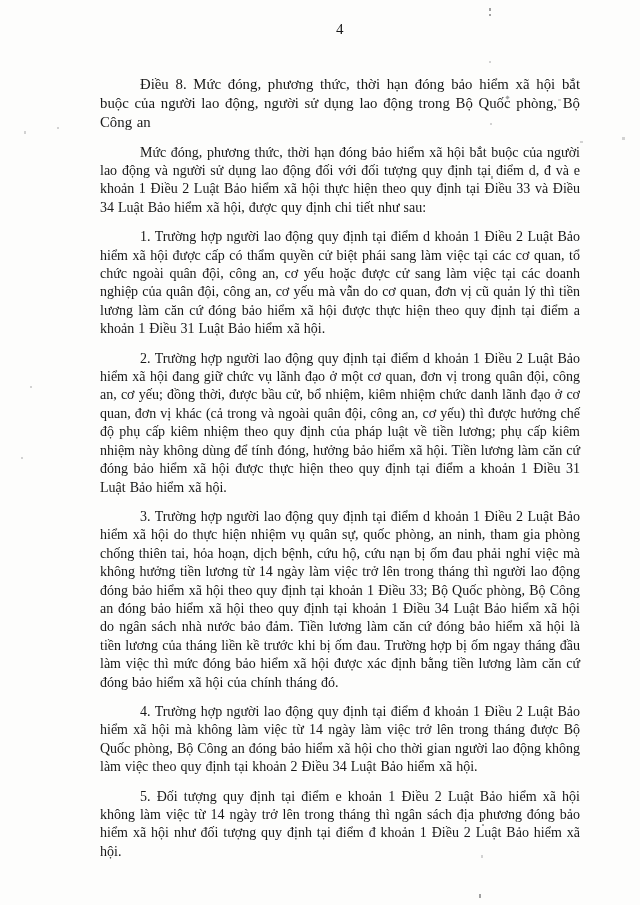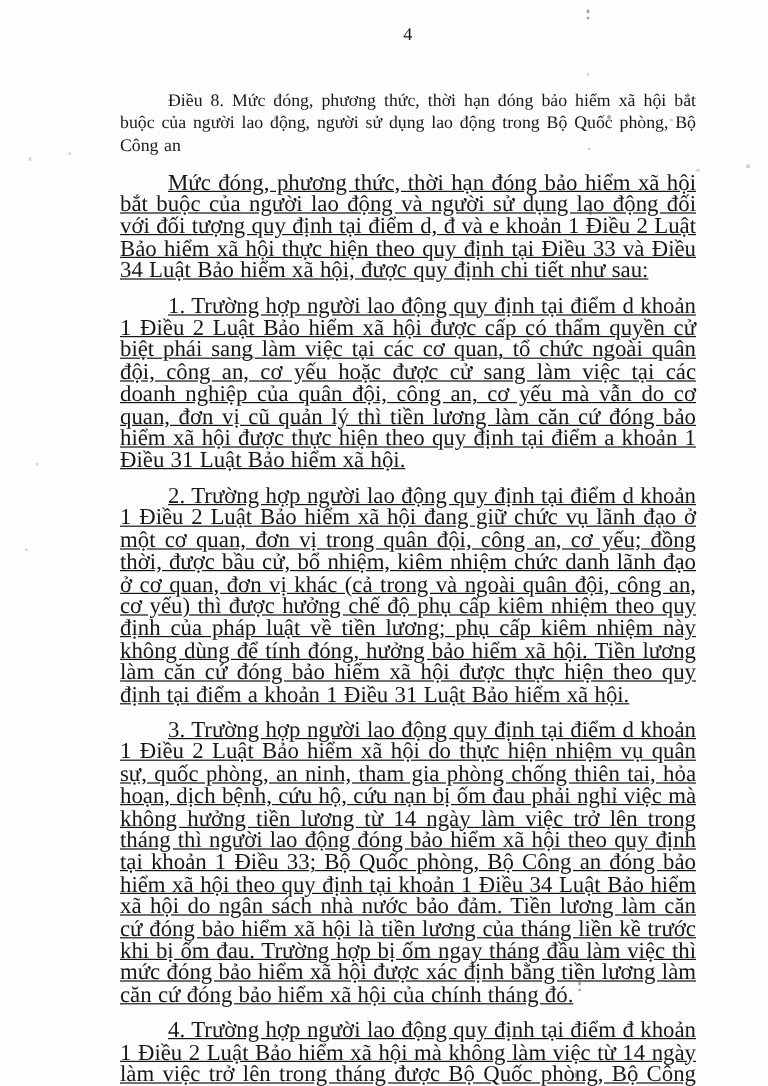--- a/index.html
+++ b/index.html
@@ -28,26 +28,25 @@
     margin: 36px 0 0 0;
     font-size: 14.8px;
     font-weight: normal;
     line-height: 19.2px;
     text-align: justify;
     text-indent: 40px;
     word-spacing: 1px;
   }
   .body-paragraph {
     margin: 11px 0 0 0;
-    font-size: 19px;
+    font-size: 14px;
     line-height: 18.4px;
     text-align: justify;
     text-indent: 40px;
     word-spacing: 0.5px;
-    text-decoration: underline;
   }
   
   .speck {
     position: absolute;
     background: #555;
     opacity: 0.55;
   }
   .speck.light { opacity: 0.25; }
   .s1 { left: 489px; top: 8px;  width: 2px; height: 3px; }
   .s2 { left: 489px; top: 14px; width: 2px; height: 2px; }
@@ -79,20 +78,21 @@
   <p class="body-paragraph">Mức đóng, phương thức, thời hạn đóng bảo hiểm xã hội bắt buộc của người lao động và người sử dụng lao động đối với đối tượng quy định tại điểm d, đ và e khoản 1 Điều 2 Luật Bảo hiểm xã hội thực hiện theo quy định tại Điều 33 và Điều 34 Luật Bảo hiểm xã hội, được quy định chi tiết như sau:</p>
 
   <p class="body-paragraph">1. Trường hợp người lao động quy định tại điểm d khoản 1 Điều 2 Luật Bảo hiểm xã hội được cấp có thẩm quyền cử biệt phái sang làm việc tại các cơ quan, tổ chức ngoài quân đội, công an, cơ yếu hoặc được cử sang làm việc tại các doanh nghiệp của quân đội, công an, cơ yếu mà vẫn do cơ quan, đơn vị cũ quản lý thì tiền lương làm căn cứ đóng bảo hiểm xã hội được thực hiện theo quy định tại điểm a khoản 1 Điều 31 Luật Bảo hiểm xã hội.</p>
 
   <p class="body-paragraph">2. Trường hợp người lao động quy định tại điểm d khoản 1 Điều 2 Luật Bảo hiểm xã hội đang giữ chức vụ lãnh đạo ở một cơ quan, đơn vị trong quân đội, công an, cơ yếu; đồng thời, được bầu cử, bổ nhiệm, kiêm nhiệm chức danh lãnh đạo ở cơ quan, đơn vị khác (cả trong và ngoài quân đội, công an, cơ yếu) thì được hưởng chế độ phụ cấp kiêm nhiệm theo quy định của pháp luật về tiền lương; phụ cấp kiêm nhiệm này không dùng để tính đóng, hưởng bảo hiểm xã hội. Tiền lương làm căn cứ đóng bảo hiểm xã hội được thực hiện theo quy định tại điểm a khoản 1 Điều 31 Luật Bảo hiểm xã hội.</p>
 
   <p class="body-paragraph">3. Trường hợp người lao động quy định tại điểm d khoản 1 Điều 2 Luật Bảo hiểm xã hội do thực hiện nhiệm vụ quân sự, quốc phòng, an ninh, tham gia phòng chống thiên tai, hỏa hoạn, dịch bệnh, cứu hộ, cứu nạn bị ốm đau phải nghỉ việc mà không hưởng tiền lương từ 14 ngày làm việc trở lên trong tháng thì người lao động đóng bảo hiểm xã hội theo quy định tại khoản 1 Điều 33; Bộ Quốc phòng, Bộ Công an đóng bảo hiểm xã hội theo quy định tại khoản 1 Điều 34 Luật Bảo hiểm xã hội do ngân sách nhà nước bảo đảm. Tiền lương làm căn cứ đóng bảo hiểm xã hội là tiền lương của tháng liền kề trước khi bị ốm đau. Trường hợp bị ốm ngay tháng đầu làm việc thì mức đóng bảo hiểm xã hội được xác định bằng tiền lương làm căn cứ đóng bảo hiểm xã hội của chính tháng đó.</p>
 
   <p class="body-paragraph">4. Trường hợp người lao động quy định tại điểm đ khoản 1 Điều 2 Luật Bảo hiểm xã hội mà không làm việc từ 14 ngày làm việc trở lên trong tháng được Bộ Quốc phòng, Bộ Công an đóng bảo hiểm xã hội cho thời gian người lao động không làm việc theo quy định tại khoản 2 Điều 34 Luật Bảo hiểm xã hội.</p>
 
+  <p class="body-paragraph">5. Đối tượng quy định tại điểm e khoản 1 Điều 2 Luật Bảo hiểm xã hội không làm việc từ 14 ngày trở lên trong tháng thì ngân sách địa phương đóng bảo hiểm xã hội như đối tượng quy định tại điểm đ khoản 1 Điều 2 Luật Bảo hiểm xã hội.</p>
 
   <div class="speck s1"></div>
   <div class="speck s2"></div>
   <div class="speck s3"></div>
   <div class="speck s4 light"></div>
   <div class="speck s5 light"></div>
   <div class="speck s6 light"></div>
   <div class="speck s7 light"></div>
   <div class="speck s8"></div>
   <div class="speck s9 light"></div>

